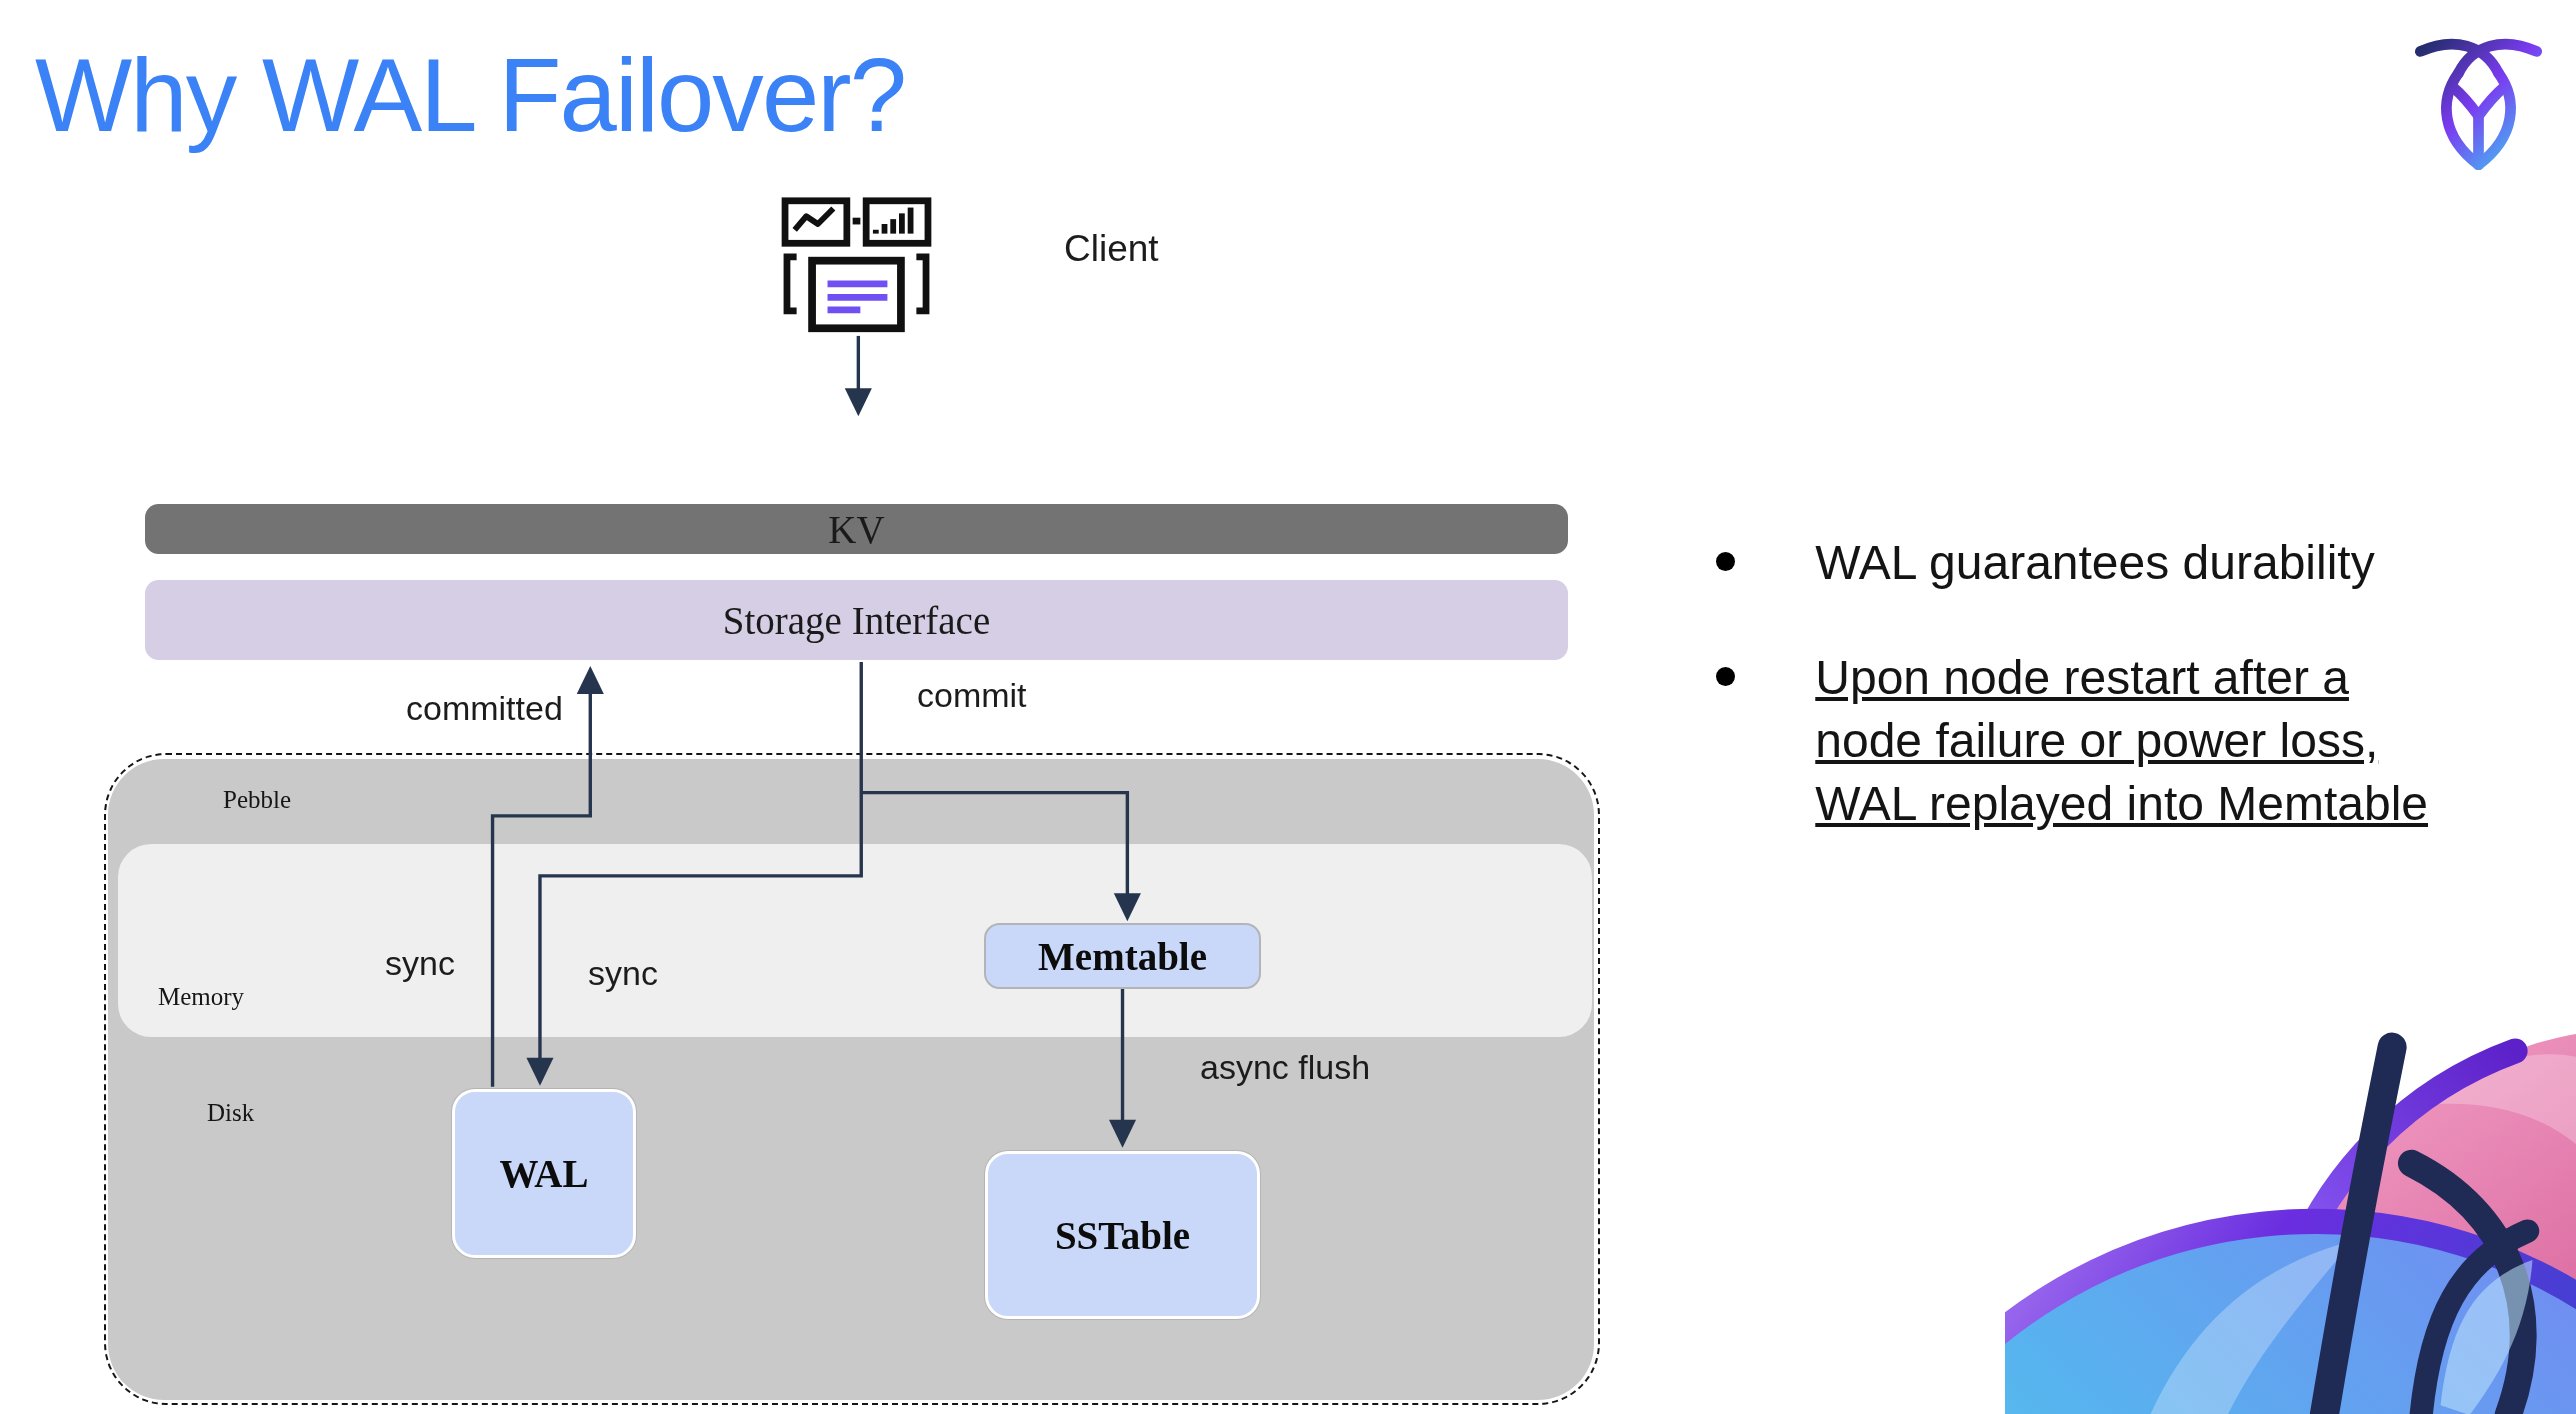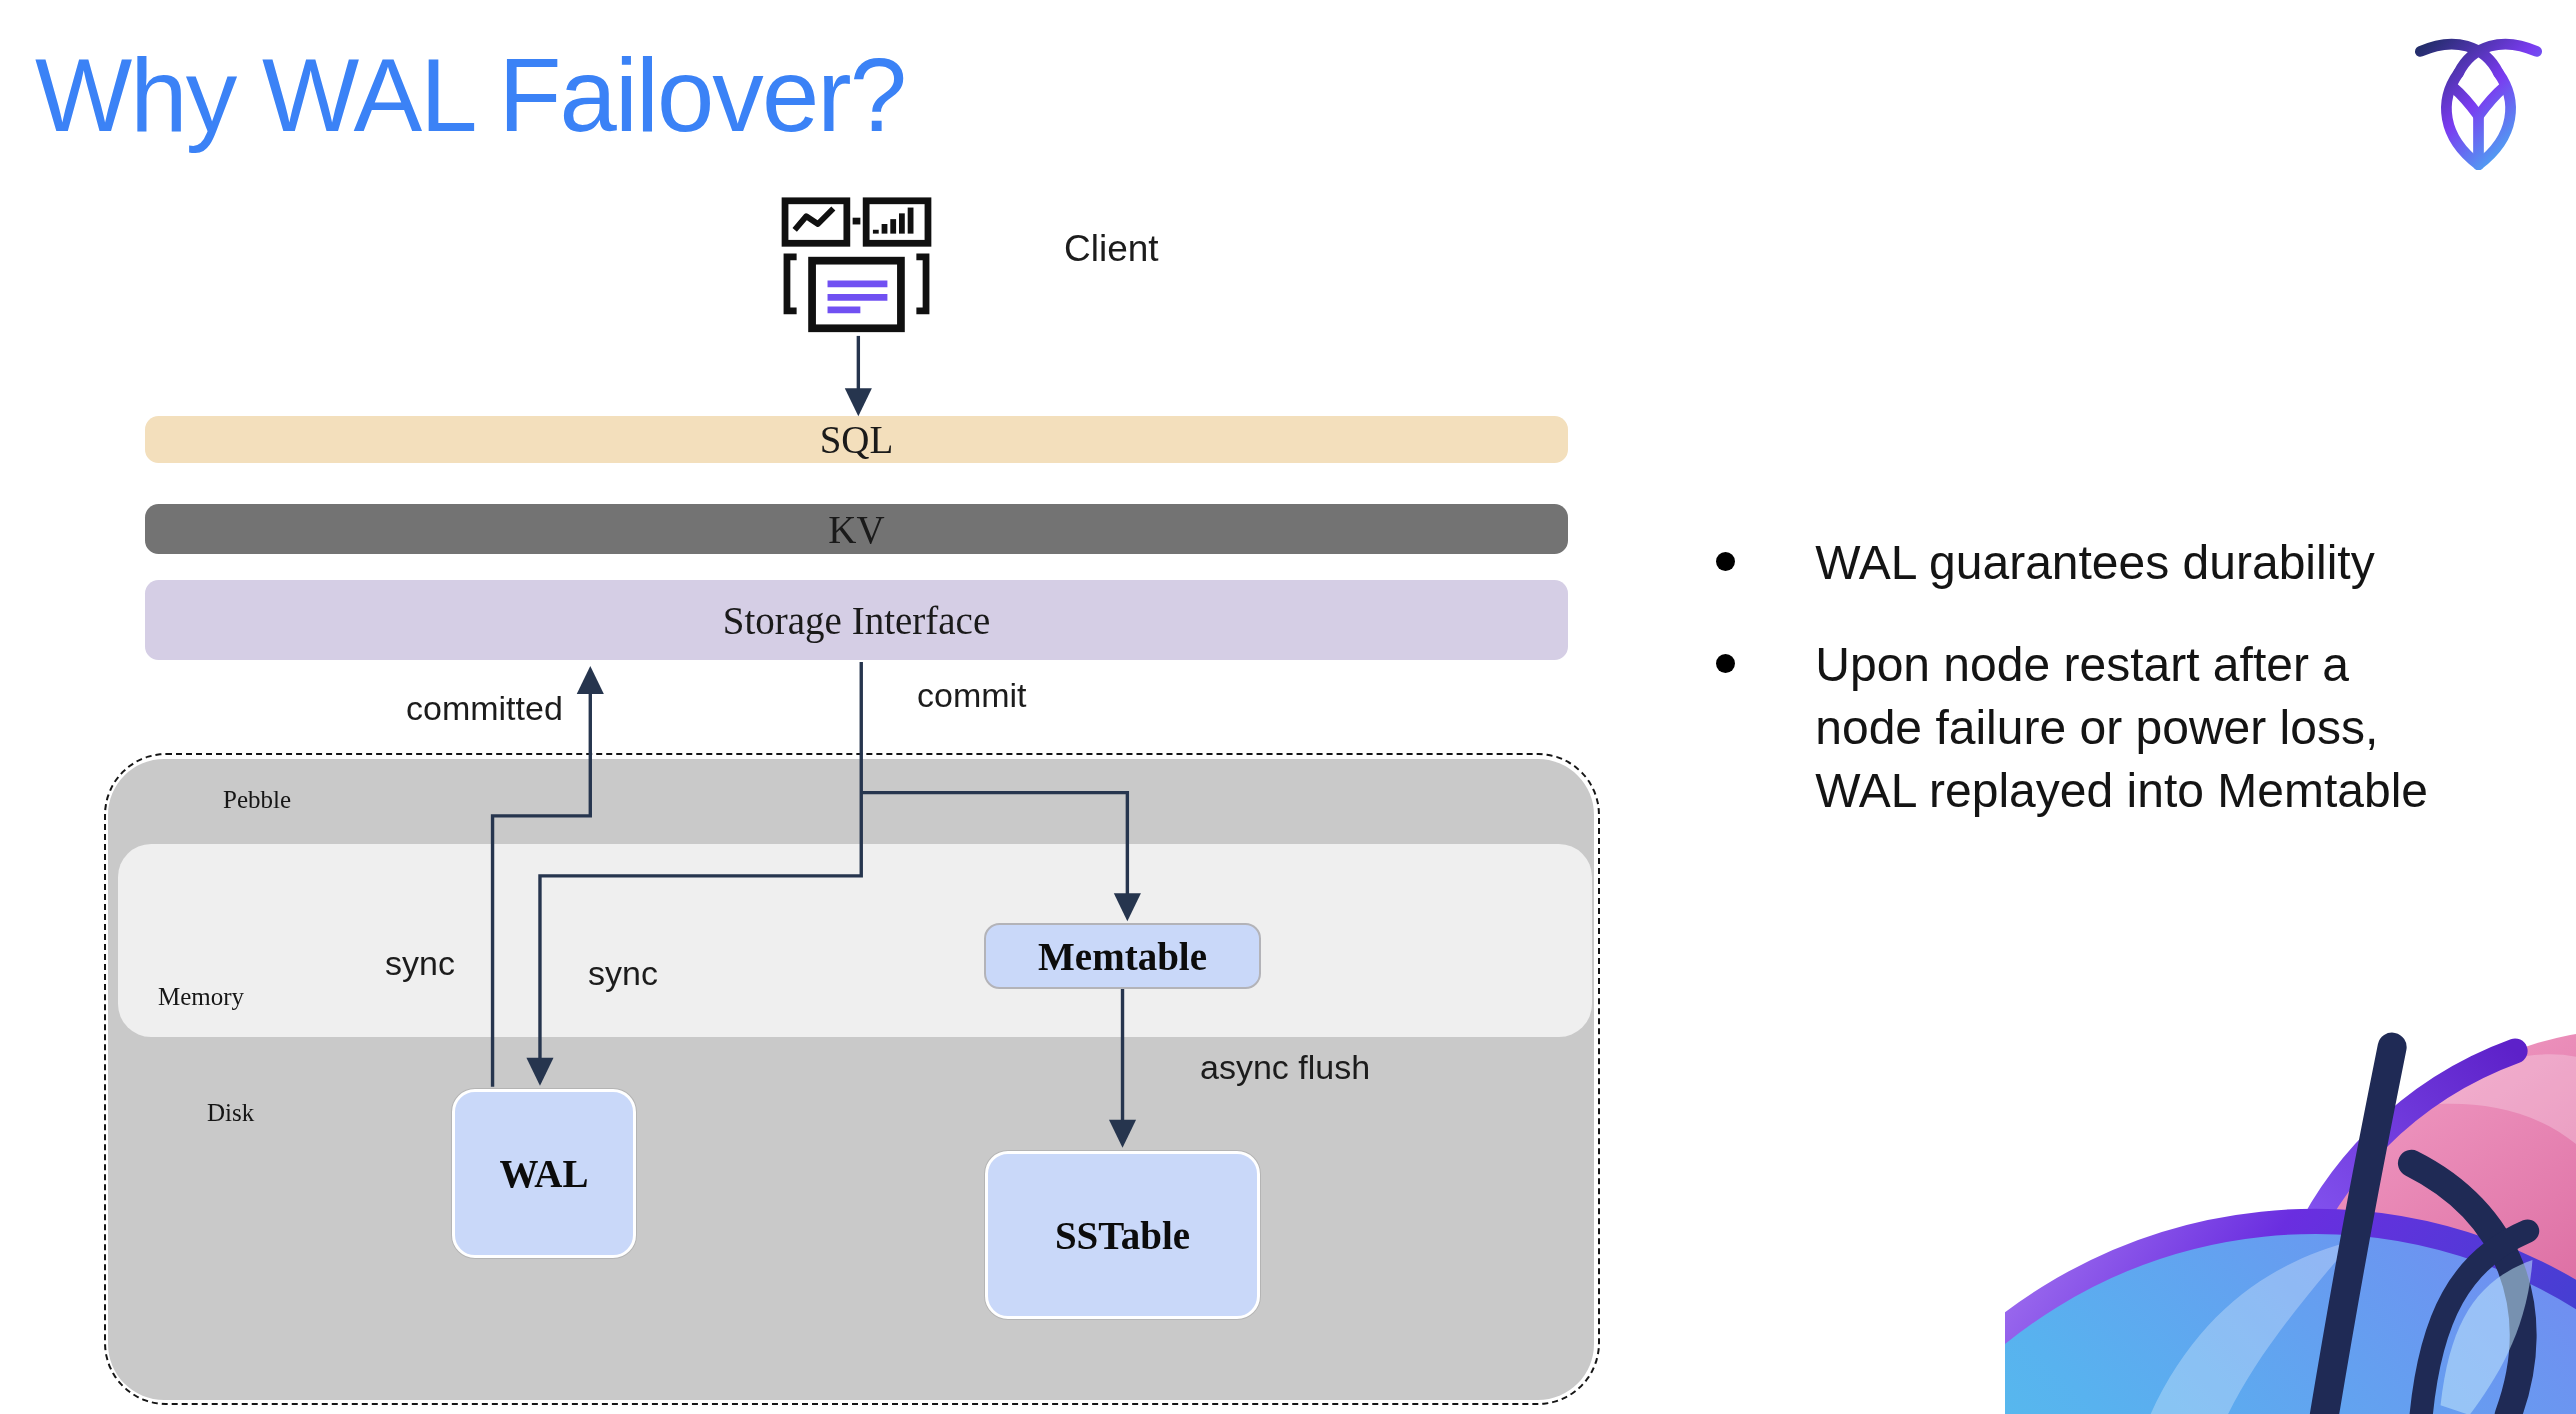--- a/index.html
+++ b/index.html
@@ -50,21 +50,21 @@
   .lbl-committed{left:406px;top:689px;}
   .lbl-commit{left:917px;top:676px;}
   .lbl-sync1{left:385px;top:944px;}
   .lbl-sync2{left:588px;top:954px;}
   .lbl-async{left:1200px;top:1048px;}
   .lbl-client{left:1064px;top:228px;font-size:37px;}
 
   
   .bullets{left:1713px;top:531px;width:774px;list-style:none;margin:0;padding:0;}
   .bullets li{display:flex;font-size:48px;line-height:63px;color:#141414;}
-  .bullets li + li{margin-top:39px;}
+  .bullets li + li{margin-top:52px;text-decoration:underline;}
   .bullet-dot{flex:0 0 19.4px;width:19.4px;height:19.4px;border-radius:50%;
               background:#000;margin:21px 80px 0 2.9px;}
   .bullet-text{white-space:pre-line;}
 
   svg{display:block;}
   .overlay{left:0;top:0;pointer-events:none;}
 </style>
 </head>
 <body>
 
@@ -109,23 +109,20 @@
       <line x1="136" y1="40" x2="136" y2="13"></line>
     </g>
     <g stroke="#7050f2" stroke-width="7">
       <line x1="50" y1="92" x2="112" y2="92"></line>
       <line x1="50" y1="106" x2="112" y2="106"></line>
       <line x1="50" y1="119" x2="84" y2="119"></line>
     </g>
   </svg>
   <div class="abs edge-label lbl-client">Client</div>
 
-  <div class="abs bar bar-sql">
-    <span>SQL</span>
-  </div>
   <div class="abs bar bar-kv">
     <span>KV</span>
   </div>
   <div class="abs bar bar-storage">
     <span>Storage Interface</span>
   </div>
 
   <div class="abs pebble-fill"></div>
   <div class="abs pebble"></div>
   <div class="abs memory-band"></div>

